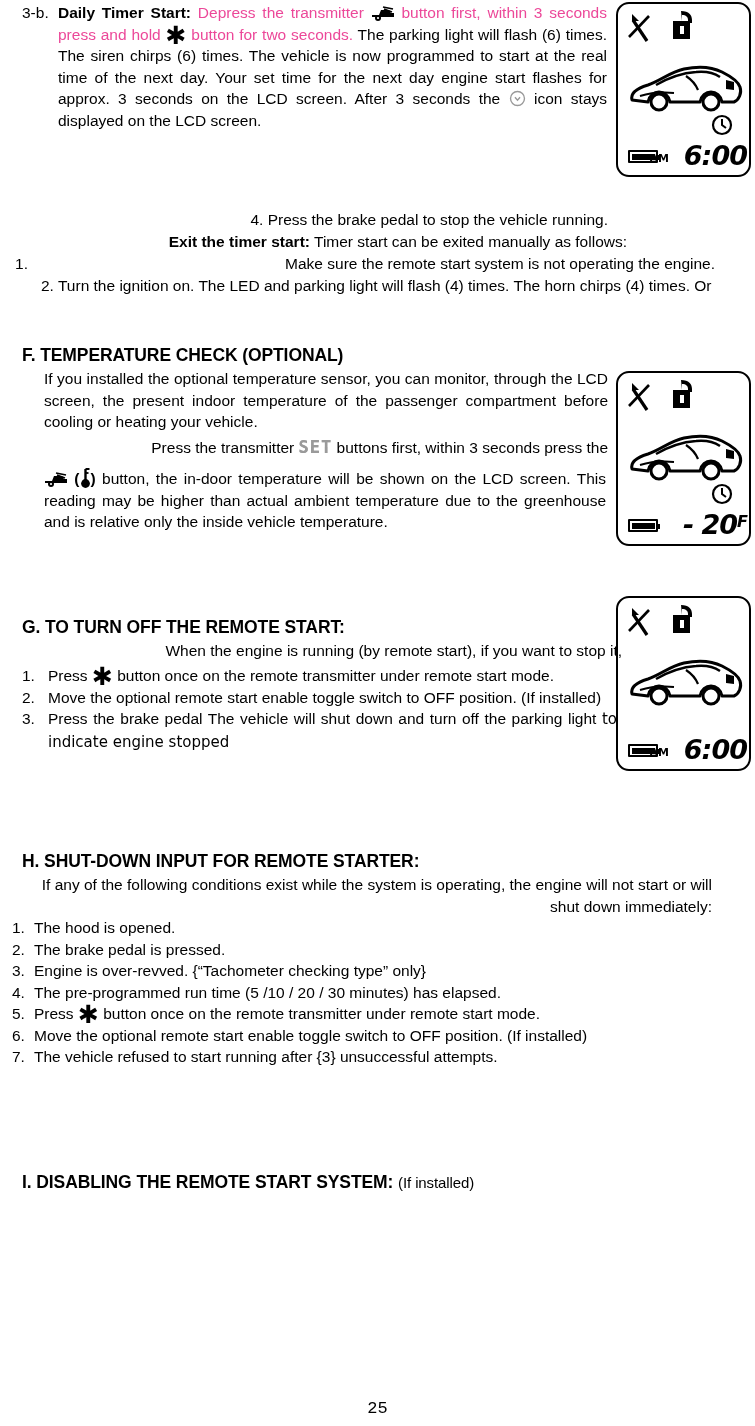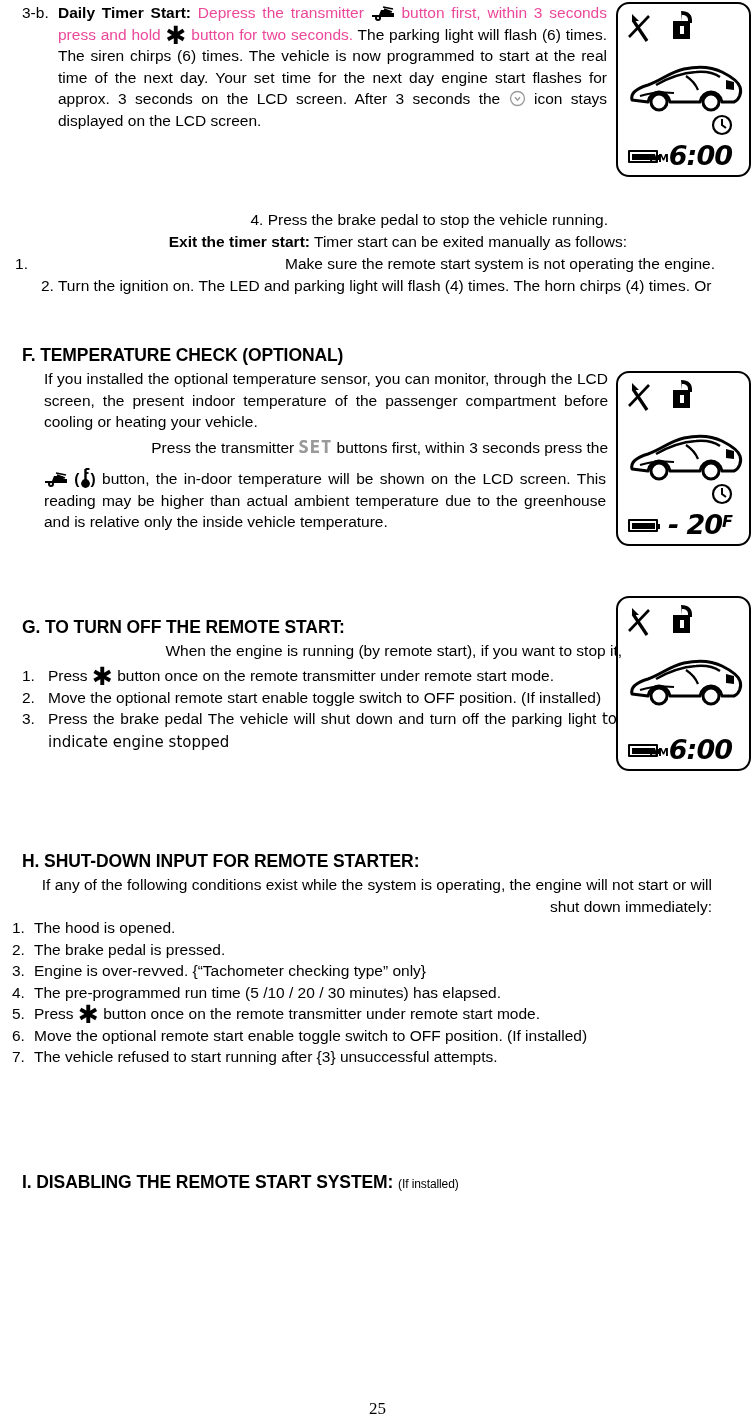--- a/index.html
+++ b/index.html
@@ -37,21 +37,21 @@
 
   .h2 {
     font-weight: bold;
     font-size: 17.5px;
     line-height: 23px;
     margin: 0;
     letter-spacing: -0.1px;
   }
   .h2 .sub {
     font-weight: normal;
-    font-size: 12px;
+    font-size: 15px;
     margin-top: 32px;
   }
 
   
   .lcd {
     position: absolute;
     width: 135px;
     height: 175px;
     border: 2.5px solid #000;
     border-radius: 13px;
@@ -107,21 +107,21 @@
     content: "";
     position: absolute;
     right: -4px;
     top: 3px;
     width: 2.5px;
     height: 5px;
     background: #000;
   }
   .lcd .readout {
     position: absolute;
-    right: 17px;
+    right: 2px;
     bottom: 6px;
     font-family: "DejaVu Sans", sans-serif;
     font-weight: bold;
     font-style: italic;
     font-size: 27px;
     line-height: 27px;
     letter-spacing: -1px;
     white-space: nowrap;
   }
   .lcd .readout .unit {
@@ -190,21 +190,21 @@
   #blk-Hintro  { position: absolute; left: 40px;  top: 874px;  width: 672px; }
   #blk-Hlist   { position: absolute; left: 12px;  top: 917px;  width: 700px; }
 
   #blk-I       { position: absolute; left: 22px;  top: 1171px; width: 600px; }
 
   #pagenum {
     position: absolute;
     left: 0; right: 0;
     top: 1399px;
     text-align: center;
-    font-family: Liberation Serif, serif;
+    font-family: Liberation Mono, monospace;
     font-size: 17px;
   }
 
   
   .olist { margin: 0; padding: 0; list-style: none; }
   .olist li {
     position: relative;
     font-size: 15.5px;
     line-height: 21.5px;
     text-align: justify;

